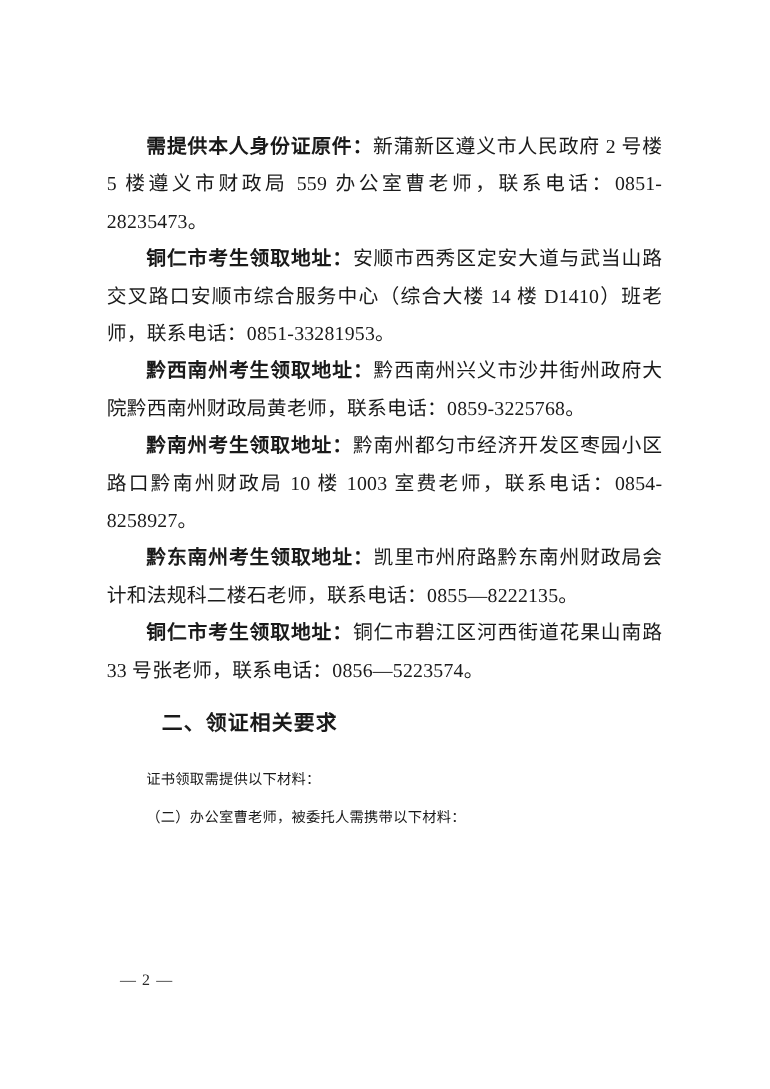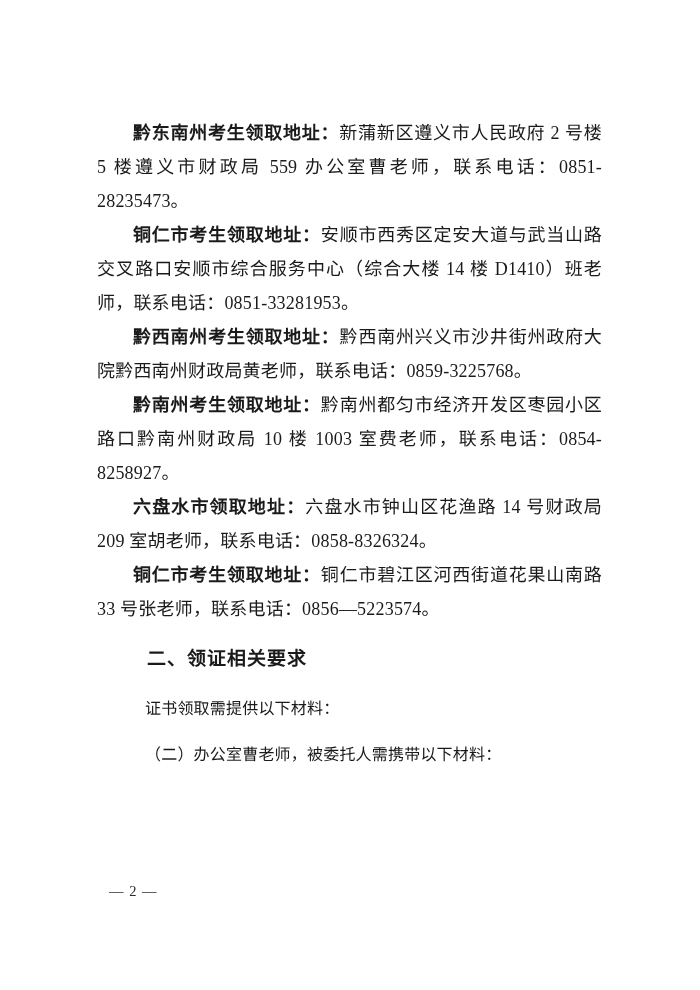--- a/index.html
+++ b/index.html
@@ -39,22 +39,22 @@
   .heading {
     margin: 16px;
     font-size: 19px;
     line-height: 34px;
     font-weight: 700;
     text-indent: 34px;
     font-family: "Liberation Sans", "DejaVu Sans", sans-serif;
     letter-spacing: 1px;
   }
   .reqline {
-    margin: 12px;
-    font-size: 16px;
+    margin: 0;
+    font-size: 13px;
     line-height: 34px;
     text-align: justify;
     text-indent: 36px;
     letter-spacing: 0.2px;
   }
   .pagenum {
     position: absolute;
     left: 109px;
     top: 881px;
     font-size: 14.5px;
@@ -62,31 +62,31 @@
     color: #2a2a2a;
     letter-spacing: 1px;
   }
 </style>
 </head>
 <body>
 
 <div class="page">
   <div class="content">
 
-    <p class="para"><span class="label">黔东南州考生领取地址：</span><span>新蒲新区遵义市人民政府 2 号楼 5 楼遵义市财政局 559 办公室曹老师，联系电话：0851-28235473。</span></p>
+    <p class="para"><span class="label">需提供本人身份证原件：</span><span>新蒲新区遵义市人民政府 2 号楼 5 楼遵义市财政局 559 办公室曹老师，联系电话：0851-28235473。</span></p>
 
     <p class="para"><span class="label">铜仁市考生领取地址：</span><span>安顺市西秀区定安大道与武当山路交叉路口安顺市综合服务中心（综合大楼 14 楼 D1410）班老师，联系电话：0851-33281953。</span></p>
 
     <p class="para"><span class="label">黔西南州考生领取地址：</span><span>黔西南州兴义市沙井街州政府大院黔西南州财政局黄老师，联系电话：0859-3225768。</span></p>
 
     <p class="para"><span class="label">黔南州考生领取地址：</span><span>黔南州都匀市经济开发区枣园小区路口黔南州财政局 10 楼 1003 室费老师，联系电话：0854-8258927。</span></p>
 
+    <p class="para"><span class="label">黔东南州考生领取地址：</span><span>凯里市州府路黔东南州财政局会计和法规科二楼石老师，联系电话：0855—8222135。</span></p>
 
 
-    <p class="para"><span class="label">六盘水市领取地址：</span><span>六盘水市钟山区花渔路 14 号财政局 209 室胡老师，联系电话：0858-8326324。</span></p>
 
     <p class="para"><span class="label">铜仁市考生领取地址：</span><span>铜仁市碧江区河西街道花果山南路 33 号张老师，联系电话：0856—5223574。</span></p>
 
     <p class="heading">二、领证相关要求</p>
 
     <p class="reqline">证书领取需提供以下材料：</p>
     <p class="reqline">（二）办公室曹老师，被委托人需携带以下材料：</p>
 
   </div>
 

